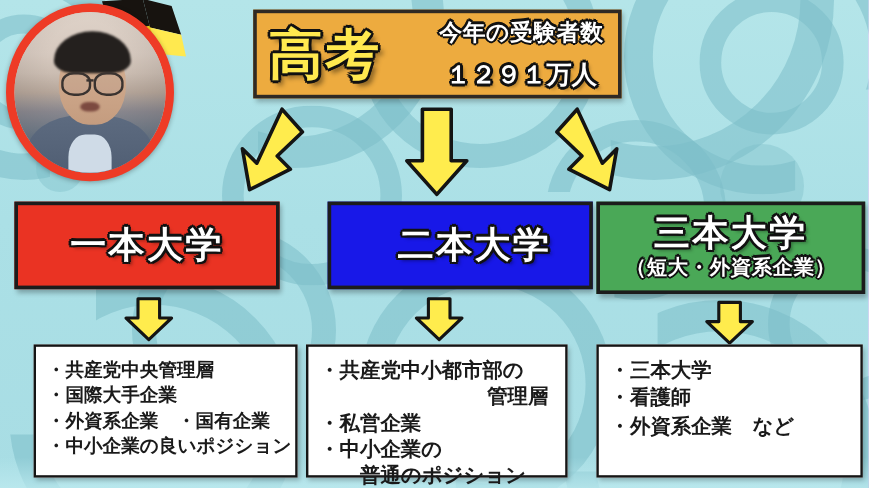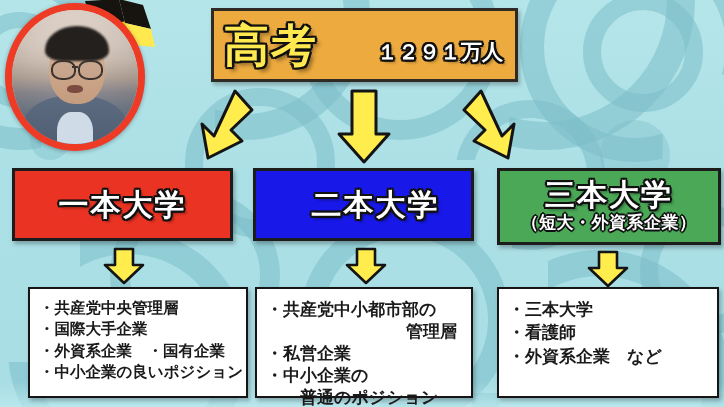--- a/index.html
+++ b/index.html
@@ -250,21 +250,21 @@
     font-size: 17px;
     font-weight: 700;
     color: #ffffff;
     letter-spacing: 0.5px;
     text-shadow:
       1.8px 0 0 #111, -1.8px 0 0 #111, 0 1.8px 0 #111, 0 -1.8px 0 #111,
       1.3px 1.3px 0 #111, -1.3px 1.3px 0 #111, 1.3px -1.3px 0 #111, -1.3px -1.3px 0 #111;
     white-space: nowrap;
   }
   #cat-box-1 { left: 12px;  width: 221px; height: 73px; background: #ea3323; }
-  #cat-box-2 { left: 253px; width: 221px; height: 73px; background: #1818e8; padding-left: 24px; }
+  #cat-box-2 { left: 273px; width: 221px; height: 73px; background: #1818e8; padding-left: 24px; }
   #cat-box-3 { left: 497px; width: 224px; height: 77px; background: #4aa857; }
 
   
   .list-box {
     position: absolute;
     top: 287px;
     box-sizing: border-box;
     background: #ffffff;
     border: 2.5px solid #151515;
     box-shadow: 2px 3px 4px rgba(0,0,0,0.25);
@@ -331,20 +331,21 @@
         <div id="glass-bridge"></div>
         <div id="mouth"></div>
       </div>
       <div id="avatar-blur-overlay"></div>
     </div>
   </div>
 
   <div id="header-banner">
     <div id="header-main-title">高考</div>
     <div id="header-right">
+      <div id="header-subtitle">今年の受験者数</div>
       <div id="header-count">１２９１万人</div>
     </div>
   </div>
 
   <svg class="big-arrow" style="left:186px; top:88px; width:70px; height:76px;" viewBox="0 0 70 76">
     <polygon points="49,3 66,22 45,42 56,53 22,70 16,36 28,48" fill="#ffec4d" stroke="#141414" stroke-width="3" stroke-linejoin="round"></polygon>
   </svg>
 
   <svg class="big-arrow" style="left:335px; top:88px; width:58px; height:78px;" viewBox="0 0 58 78">
     <polygon points="17,3 41,3 41,46 54,46 29,74 4,46 17,46" fill="#ffec4d" stroke="#141414" stroke-width="3" stroke-linejoin="round"></polygon>

